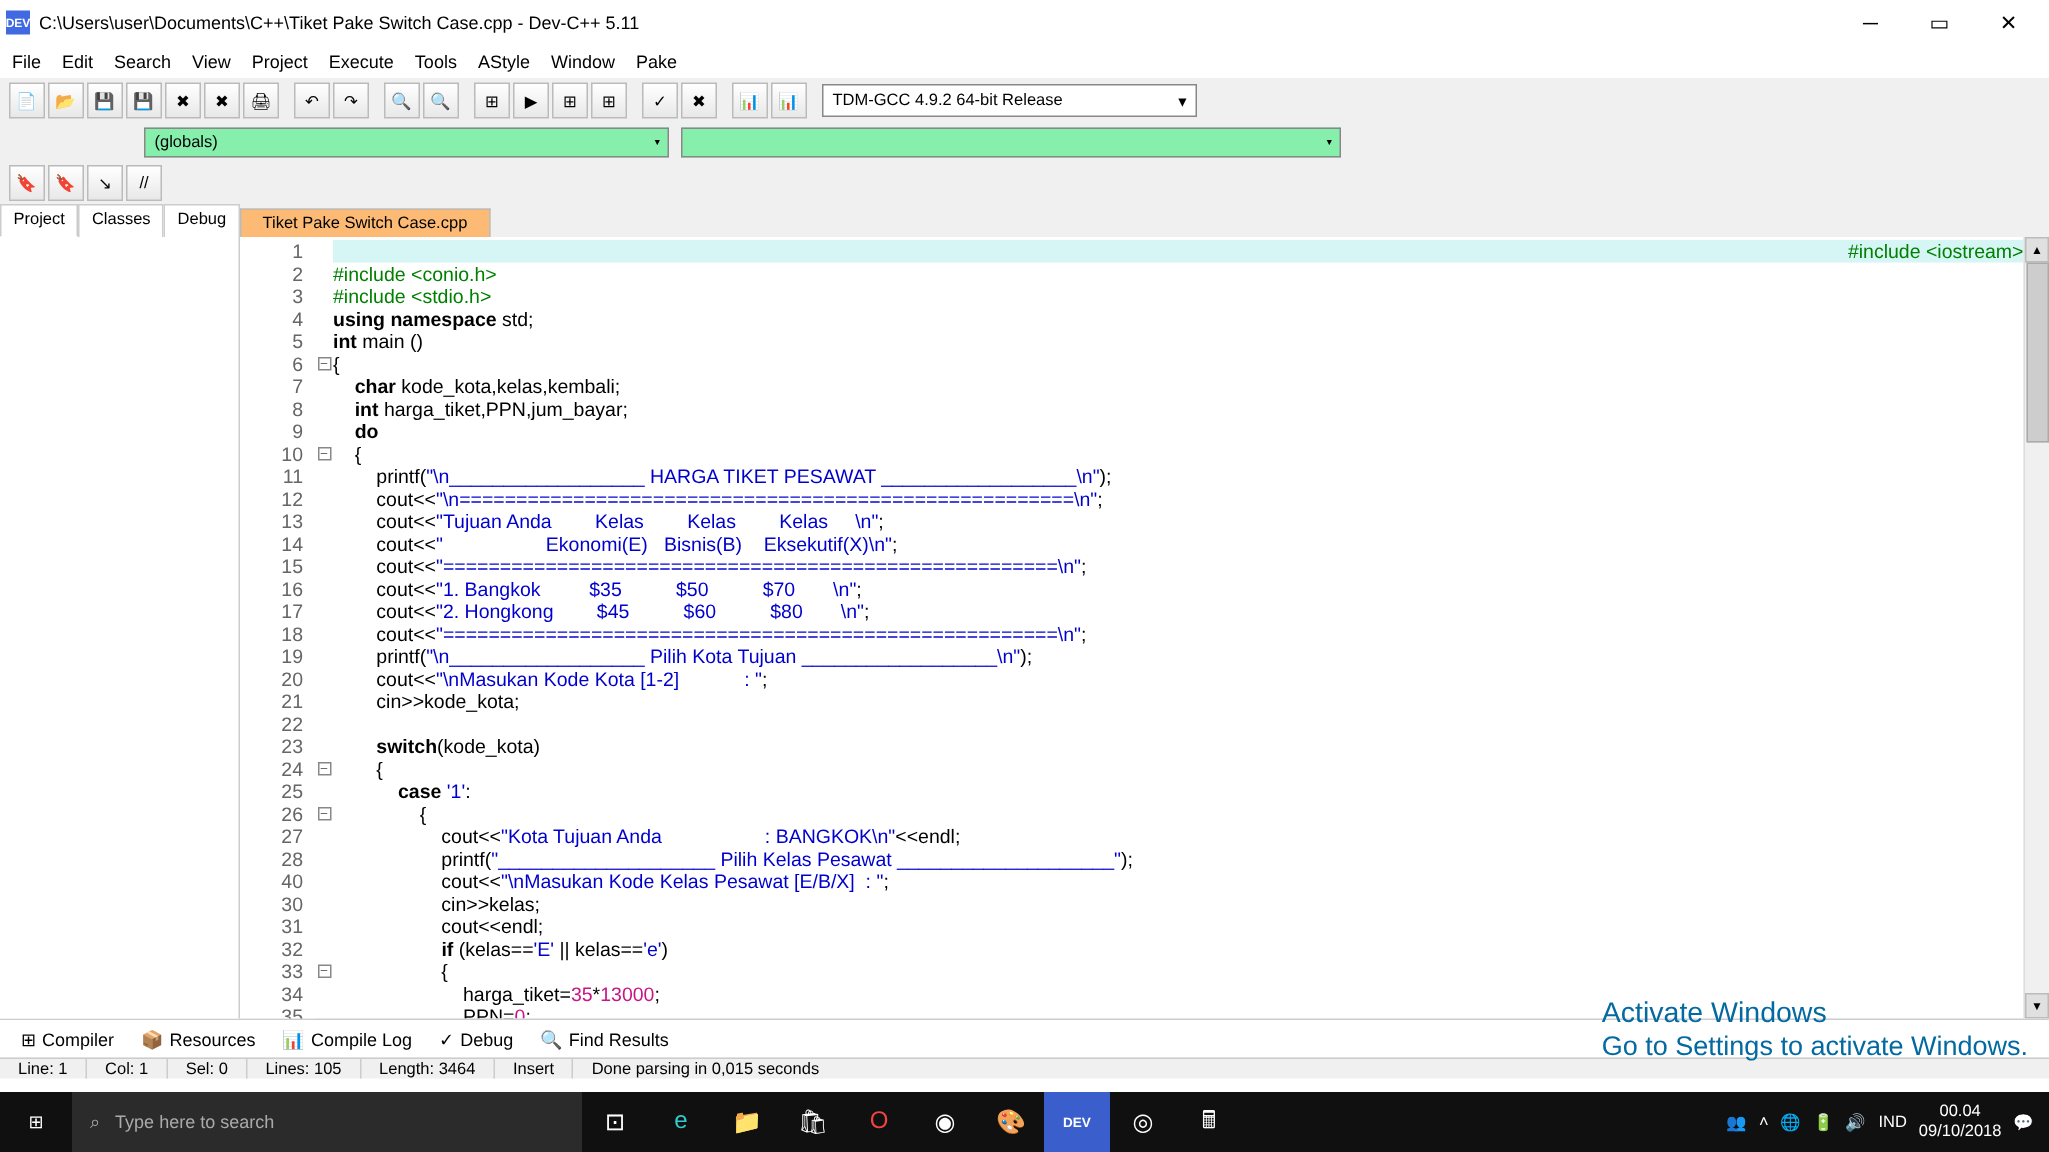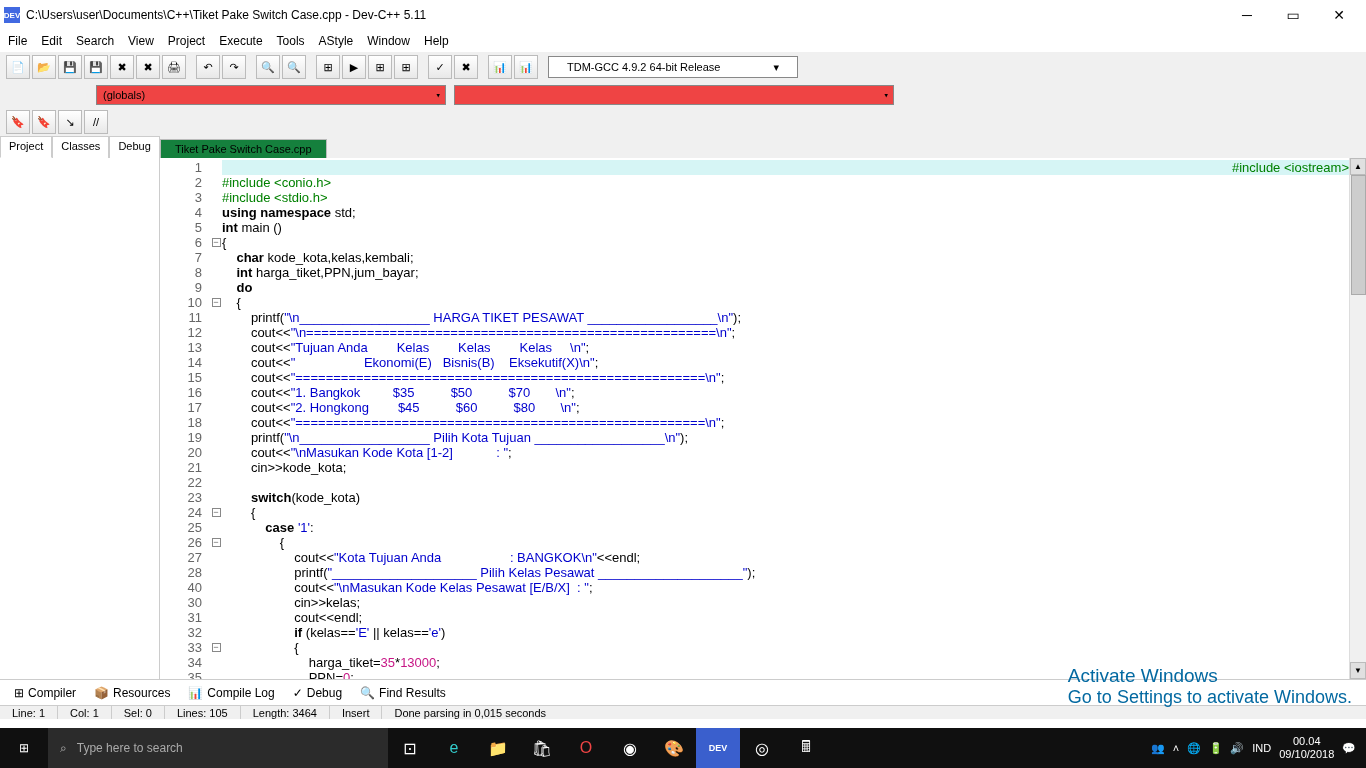--- a/index.html
+++ b/index.html
@@ -5,35 +5,35 @@
 * { margin:0; padding:0; box-sizing:border-box; font-family:"Segoe UI",Tahoma,sans-serif; }
 body { width:1366px; height:768px; background:#fff; overflow:hidden; position:relative; }
 .titlebar { height:30px; background:#fff; display:flex; align-items:center; padding:0 4px; font-size:12px; }
 .titlebar .icon { width:16px; height:16px; background:#4169E1; margin-right:6px; display:flex; align-items:center; justify-content:center; color:#fff; font-size:8px; font-weight:bold;}
 .winbtns { margin-left:auto; display:flex; }
 .winbtns div { width:46px; height:30px; display:flex; align-items:center; justify-content:center; font-size:14px; }
 .menubar { height:22px; display:flex; align-items:center; padding:0 8px; font-size:12px; gap:14px; background:#fff;}
 .toolbar { height:30px; background:#f0f0f0; display:flex; align-items:center; padding:2px 6px; gap:2px; }
 .tbtn { width:24px; height:24px; border:1px solid #bbb; background:linear-gradient(#fff,#e8e8e8); display:flex; align-items:center; justify-content:center; font-size:11px;}
 .sep { width:6px; }
-.compiler-sel { flex:1; max-width:250px; height:22px; border:1px solid #888; background:#fff; font-family:"Courier New",monospace; font-size:11px; display:flex; align-items:center; padding:0 18px;}
+.compiler-sel { flex:1; max-width:250px; height:22px; border:1px solid #888; background:#fff; font-family:"Courier New",monospace; font-size:11px; display:flex; align-items:center; padding:0 6px;}
 .row2 { height:26px; display:flex; align-items:center; padding:2px 6px; background:#f0f0f0;}
-.combo { height:20px; border:1px solid #888; background:#ef4444; font-family:"Courier New",monospace; font-size:11px; display:flex; align-items:center; padding:0 6px; position:relative;}
+.combo { height:20px; border:1px solid #888; background:#86efac; font-family:"Courier New",monospace; font-size:11px; display:flex; align-items:center; padding:0 6px; position:relative;}
 .combo.w1 { width:350px; margin-left:90px;}
 .combo.w2 { width:440px; margin-left:8px;}
 .combo::after { content:"▾"; position:absolute; right:4px; font-size:9px;}
 .row3 { height:28px; display:flex; align-items:center; padding:2px 6px; gap:2px; background:#f0f0f0;}
 .main { display:flex; height:543px; }
 .sidepanel { width:160px; border-right:1px solid #ccc; background:#fff;}
 .side-tabs { display:flex; height:22px; font-size:11px;}
 .side-tabs div { padding:3px 8px; border:1px solid #ccc; border-bottom:none; background:#fff;}
 .side-tabs div.active { background:#fff; border-bottom:1px solid #fff;}
 .editor-area { flex:1; display:flex; flex-direction:column;}
 .file-tabs { height:22px; display:flex; font-size:11px; background:#f0f0f0; align-items:flex-end;}
-.file-tabs .ftab { padding:3px 14px; border:1px solid #bbb; background:#15803d; border-bottom:none;}
+.file-tabs .ftab { padding:3px 14px; border:1px solid #bbb; background:#fdba74; border-bottom:none;}
 .code-wrap { flex:1; display:flex; font-family:Consolas,"Courier New",monospace; font-size:13px; overflow:hidden; position:relative;}
 .gutter { width:50px; text-align:right; color:#666; padding-right:8px; line-height:15px; padding-top:2px; user-select:none; background:#fff;}
 .gutter .ln { height:15px; position:relative;}
 .fold-col { width:12px; padding-top:2px;}
 .fold-col .fm { height:15px; display:flex; align-items:center; justify-content:center; font-size:9px; color:#666;}
 .fold-col .fm.box { border:1px solid #888; width:9px; height:9px; margin:3px auto; line-height:7px;}
 .code { flex:1; padding-top:2px; line-height:15px; white-space:pre; overflow:hidden;}
 .code .cl { height:15px; }
 .code .cl.hl { background:#d6f5f5;text-align:right;}
 .pp { color:#008000;} .kw { color:#000; font-weight:bold;} .str { color:#0000cd;} .num {color:#c71585;}
@@ -70,21 +70,21 @@
 <div class="menubar" id="menubar">
     <span>File</span>
     <span>Edit</span>
     <span>Search</span>
     <span>View</span>
     <span>Project</span>
     <span>Execute</span>
     <span>Tools</span>
     <span>AStyle</span>
     <span>Window</span>
-    <span>Help</span>
+    <span>Pake</span>
   </div>
 
 <div class="toolbar">
   <div class="tbtn">📄</div>
   <div class="tbtn">📂</div>
   <div class="tbtn">💾</div>
   <div class="tbtn">💾</div>
   <div class="tbtn">✖</div>
   <div class="tbtn">✖</div>
   <div class="tbtn">🖨</div>

